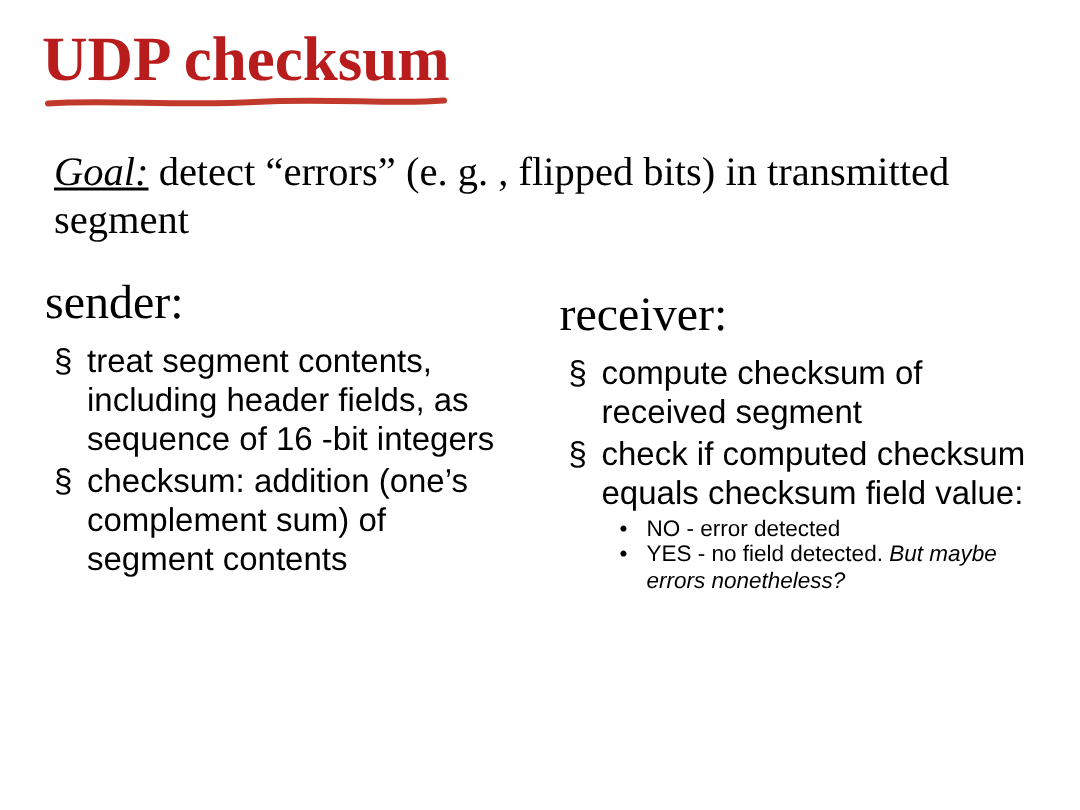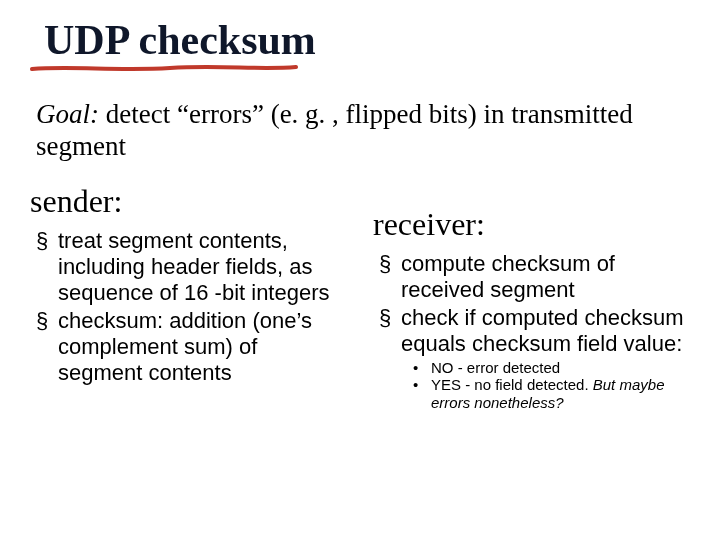--- a/index.html
+++ b/index.html
@@ -14,58 +14,59 @@
   .slide {
     position: relative;
     width: 720px;
     height: 540px;
     box-sizing: border-box;
     padding: 18px 28px 0 28px;
   }
   .title {
     font-family: "Times New Roman", Times, serif;
     font-size: 42px;
-    color: #0f172a;
-    margin: 0 0 2px 16px;
+    color: #b91c1c;
+    margin: 0 0 2px 0;
     line-height: 1.05;
   }
   .underline {
     margin-left: 2px;
     width: 260px;
     height: 6px;
     position: relative;
     margin-bottom: 28px;
   }
   .underline svg { display: block; }
   .goal {
     font-family: "Times New Roman", Times, serif;
     font-size: 27px;
     line-height: 1.2;
     margin: 0 0 20px 8px;
     padding-right: 40px;
   }
   .goal .goal-label {
     font-style: italic;
+    text-decoration: underline;
   }
   .cols {
     display: flex;
     gap: 24px;
     padding-left: 2px;
   }
   .col {
     flex: 1 1 0;
   }
   .col-heading-sender,
   .col-heading-receiver {
     font-family: "Times New Roman", Times, serif;
     font-size: 32px;
     margin: 0 0 8px 0;
   }
   .col-heading-receiver {
-    margin-top: 23px;
+    margin-top: 8px;
     font-family: Liberation Serif, serif;
   }
   ul.top {
     list-style: none;
     margin: 0;
     padding: 0 4px 0 6px;
   }
   ul.top > li {
     position: relative;
     padding-left: 22px;

